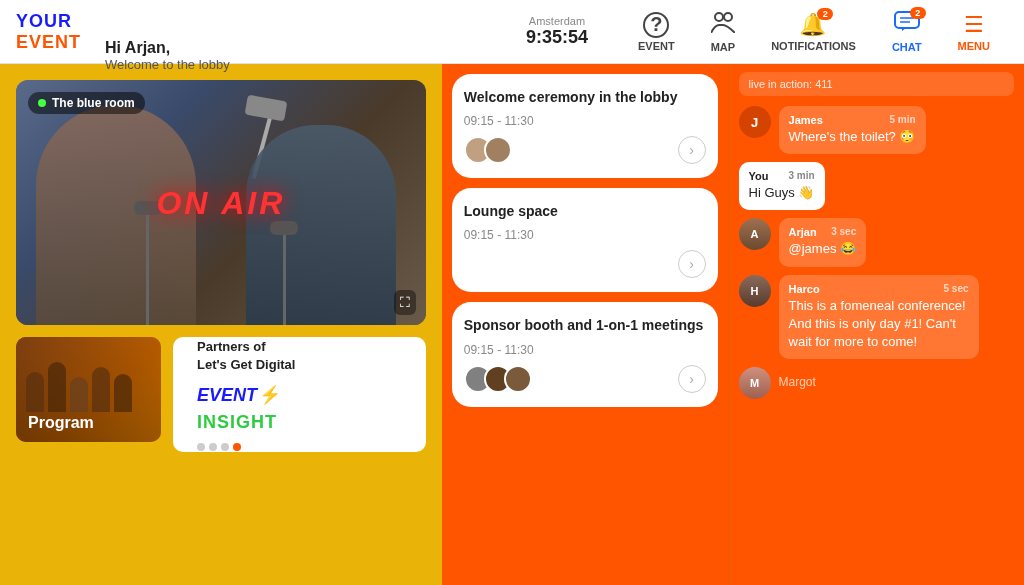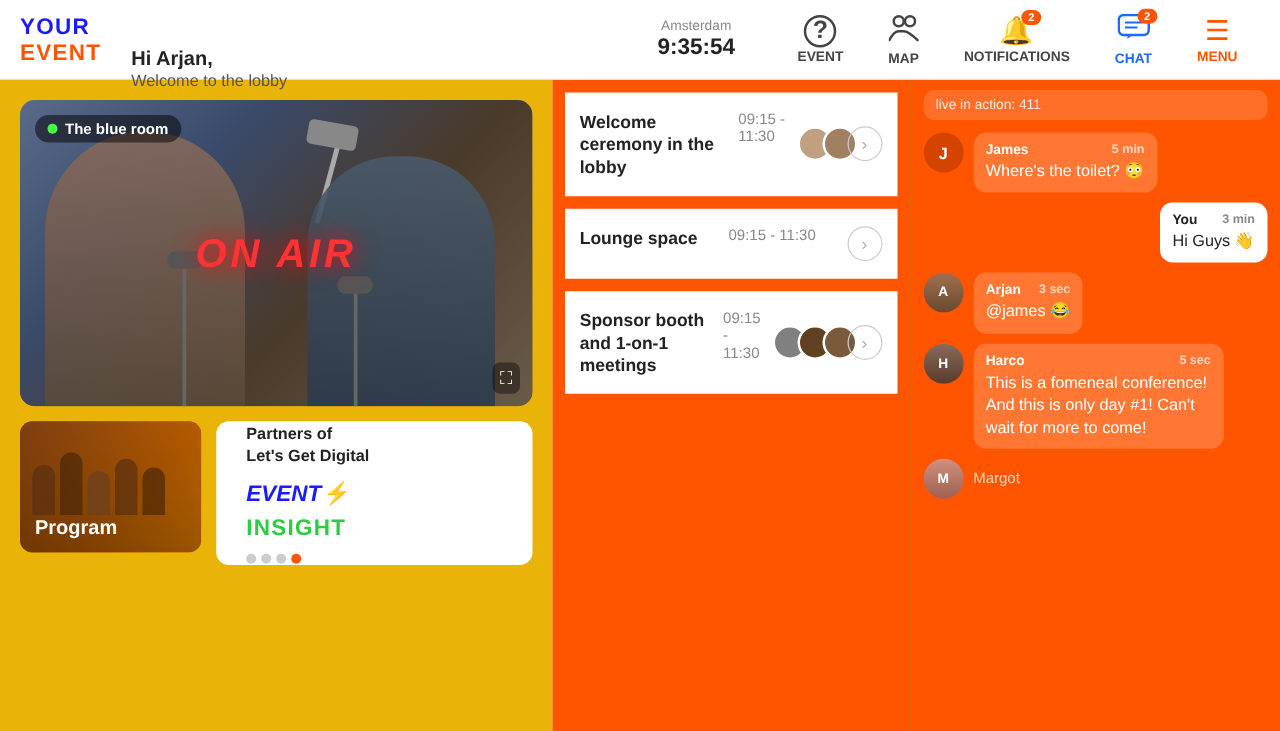--- a/index.html
+++ b/index.html
@@ -93,22 +93,22 @@
       background: #fff; border-radius: 0 0 12px 0; font-size: 15px; font-weight: 700; color: #222;
       gap: 8px; cursor: pointer;
     }
     .tab-next {
       flex: 1; display: flex; align-items: center; justify-content: center;
       background: #ff5500; font-size: 15px; font-weight: 700; color: #fff; cursor: pointer;
     }
     .live-dot { width: 8px; height: 8px; background: #44ff44; border-radius: 50%; }
     .sessions-list { flex: 1; overflow-y: auto; padding: 10px 10px 10px 10px; display: flex; flex-direction: column; gap: 10px; }
     .session-card {
-      background: #fff; border-radius: 0; padding: 14px 12px; cursor: pointer;
-      display: flex; flex-direction: row; gap: 8px; justify-content: space-between;
+      background: #fff; border-radius: 19px; padding: 14px 12px; cursor: pointer;
+      display: flex; flex-direction: column; gap: 8px; justify-content: space-between;
     }
     .session-title { font-size: 14px; font-weight: 700; color: #222; line-height: 1.3; }
     .session-time { font-size: 12px; color: #888; }
     .session-footer { display: flex; align-items: center; justify-content: space-between; }
     .avatars { display: flex; }
     .avatar-circle {
       width: 28px; height: 28px; border-radius: 50%; border: 2px solid #fff;
       margin-right: -8px; overflow: hidden; display: flex; align-items: center; justify-content: center;
       font-size: 12px; font-weight: 700; color: #fff;
     }
@@ -311,21 +311,21 @@
         <div class="chat-avatar" style="background:#d44400;">J</div>
         <div class="chat-bubble">
           <div class="chat-sender">
             <span>James</span>
             <span class="chat-time">5 min</span>
           </div>
           <div class="chat-text">Where's the toilet? 😳</div>
         </div>
       </div>
 
-      <div class="chat-msg" style="justify-content:flex-end;">
+      <div class="chat-msg" style="">
         <div class="chat-bubble white">
           <div class="chat-sender dark" style="color:#222;">
             <span>You</span>
             <span class="chat-time dark" style="color:#888;margin-left:12px;">3 min</span>
           </div>
           <div class="chat-text dark">Hi Guys 👋</div>
         </div>
       </div>
 
       <div class="chat-msg">

